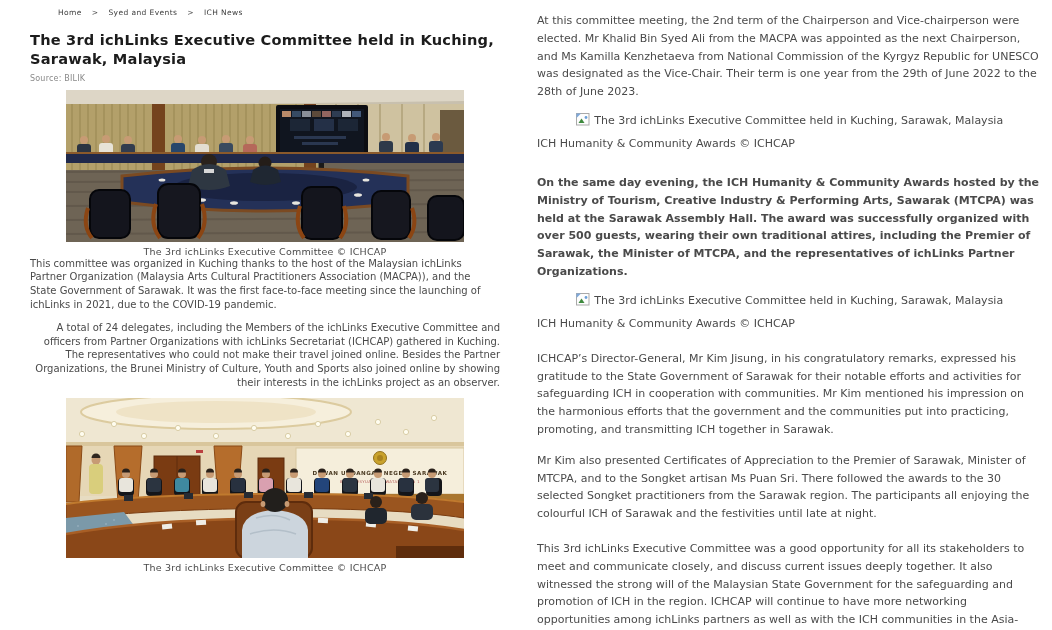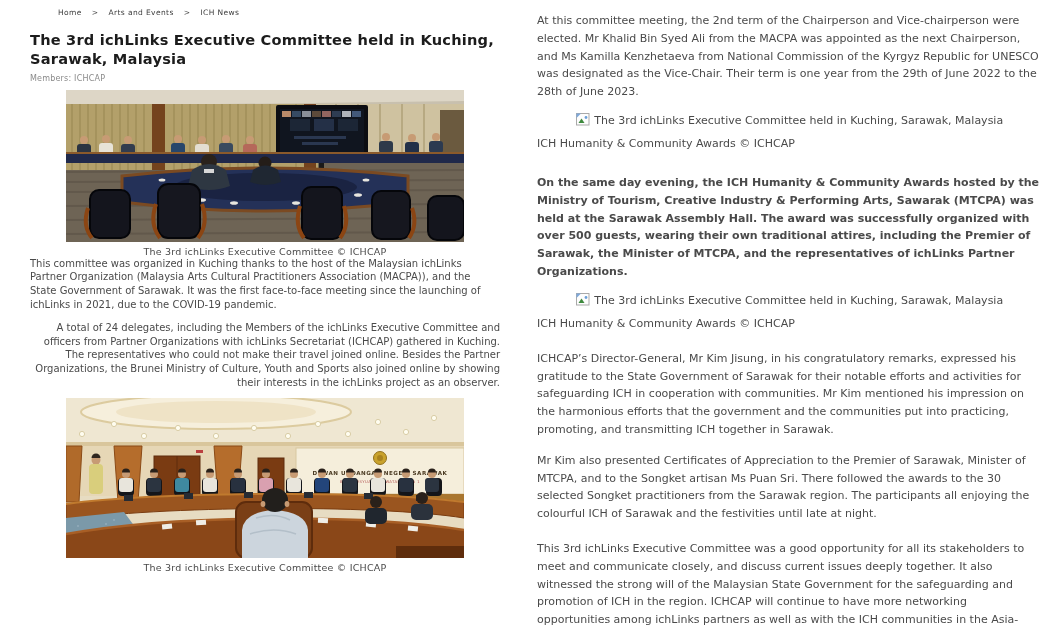--- a/index.html
+++ b/index.html
@@ -34,27 +34,27 @@
 </head>
 <body>
 
 <div class="page">
 
   <div class="left-col">
 
     <nav class="breadcrumb">
       <span class="crumb">Home</span>
       <span class="sep">&gt;</span>
-      <span class="crumb">Arts and Events</span>
+      <span class="crumb">Syed and Events</span>
       <span class="sep">&gt;</span>
       <span class="crumb">ICH News</span>
     </nav>
 
     <h1 class="title">The 3rd ichLinks Executive Committee held in Kuching, Sarawak, Malaysia</h1>
-    <div class="source">Members: ICHCAP</div>
+    <div class="source">Source: BILIK</div>
 
     <figure class="fig">
       <svg viewBox="0 0 398 152" width="398" height="152">
         <rect width="398" height="152" fill="#6e6455"></rect>
         <rect width="398" height="16" fill="#ddd6c6"></rect>
         <polygon points="0,16 398,11 398,15 0,20" fill="#c8c0ae"></polygon>
 
         <rect x="0" y="14" width="252" height="66" fill="#b3a06a"></rect>
         <g stroke="#9b8954" stroke-width="2" opacity="0.55">
           <line x1="6" y1="14" x2="6" y2="80"></line>

